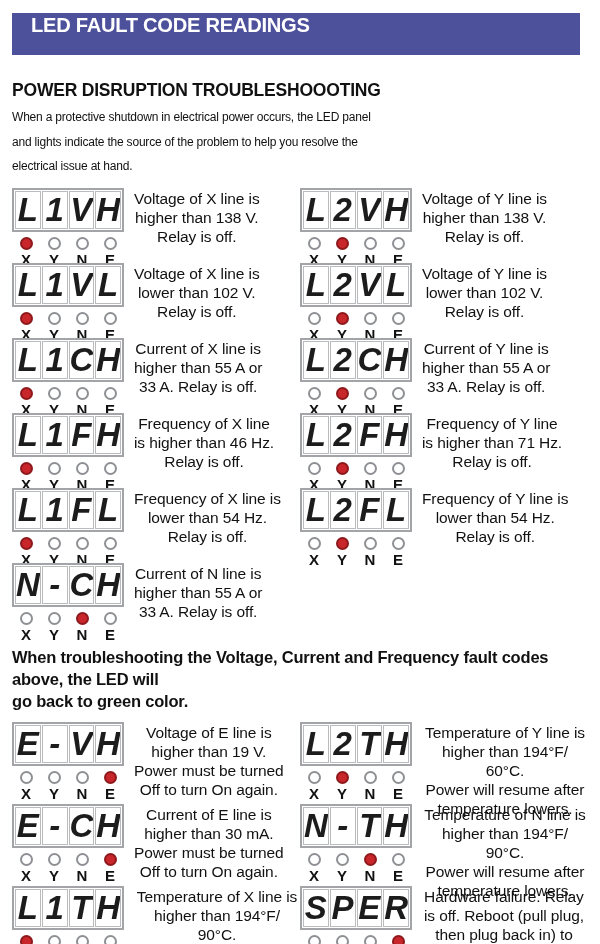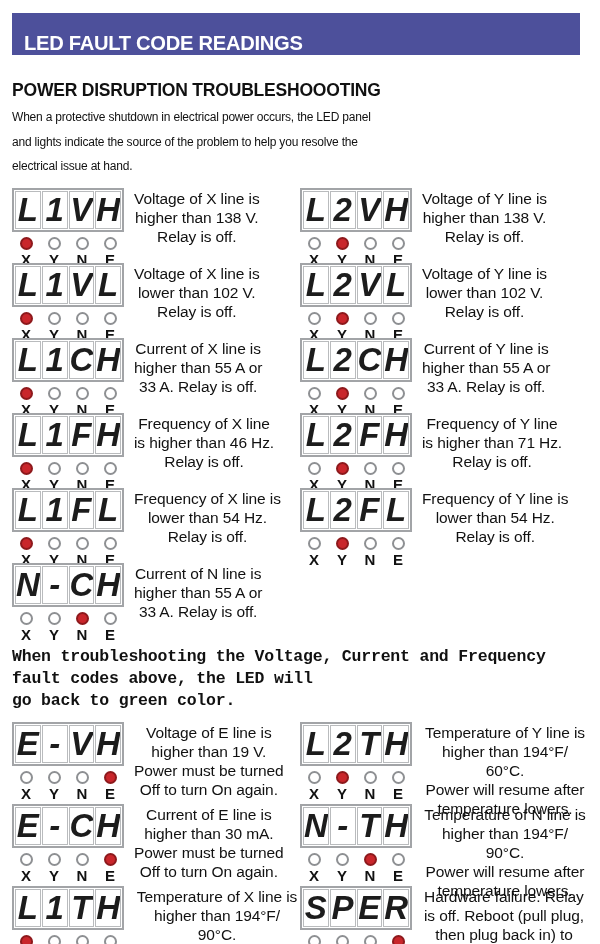--- a/index.html
+++ b/index.html
@@ -10,22 +10,22 @@
     color: #1a1a1a;
     overflow: hidden;
     position: relative;
   }
   .page { width: 600px; height: 944px; background:#fff; }
 
   .header-bar {
     margin: 13px 20px 0 12px;
     width: 568px; height: 42px;
     background: #4d509b;
-    display: flex; align-items: flex-end;
-    padding-left: 12px;
+    display: flex; align-items: flex-start;
+    padding-left: 19px;
   }
   .header-bar span {
     color: #fff; font-weight: bold; font-size: 21px;
     letter-spacing: -0.3px;
     transform: scaleX(0.96); transform-origin: left center;
     white-space: nowrap;
   }
 
   .intro { margin: 25px 12px 0 12px; }
   .intro h2 {
@@ -85,21 +85,21 @@
   .desc {
     font-size: 15.5px; line-height: 19px; color:#111;
     white-space: pre-line; letter-spacing: -0.1px;
     padding-top: 1px;
     text-align: center;
   }
 
   .note {
     margin: 8px 12px 10px 12px;
     font-size: 16.5px; font-weight: bold; line-height: 22px;
-    color: #111; white-space: pre-line; letter-spacing: -0.2px; font-family: Liberation Mono, monospace;
+    color: #111; white-space: pre-line; letter-spacing: -0.2px;
   }
 </style>
 </head>
 <body>
 
 <div class="page">
 
   <div class="header-bar">
     <span>LED FAULT CODE READINGS</span>
   </div>

